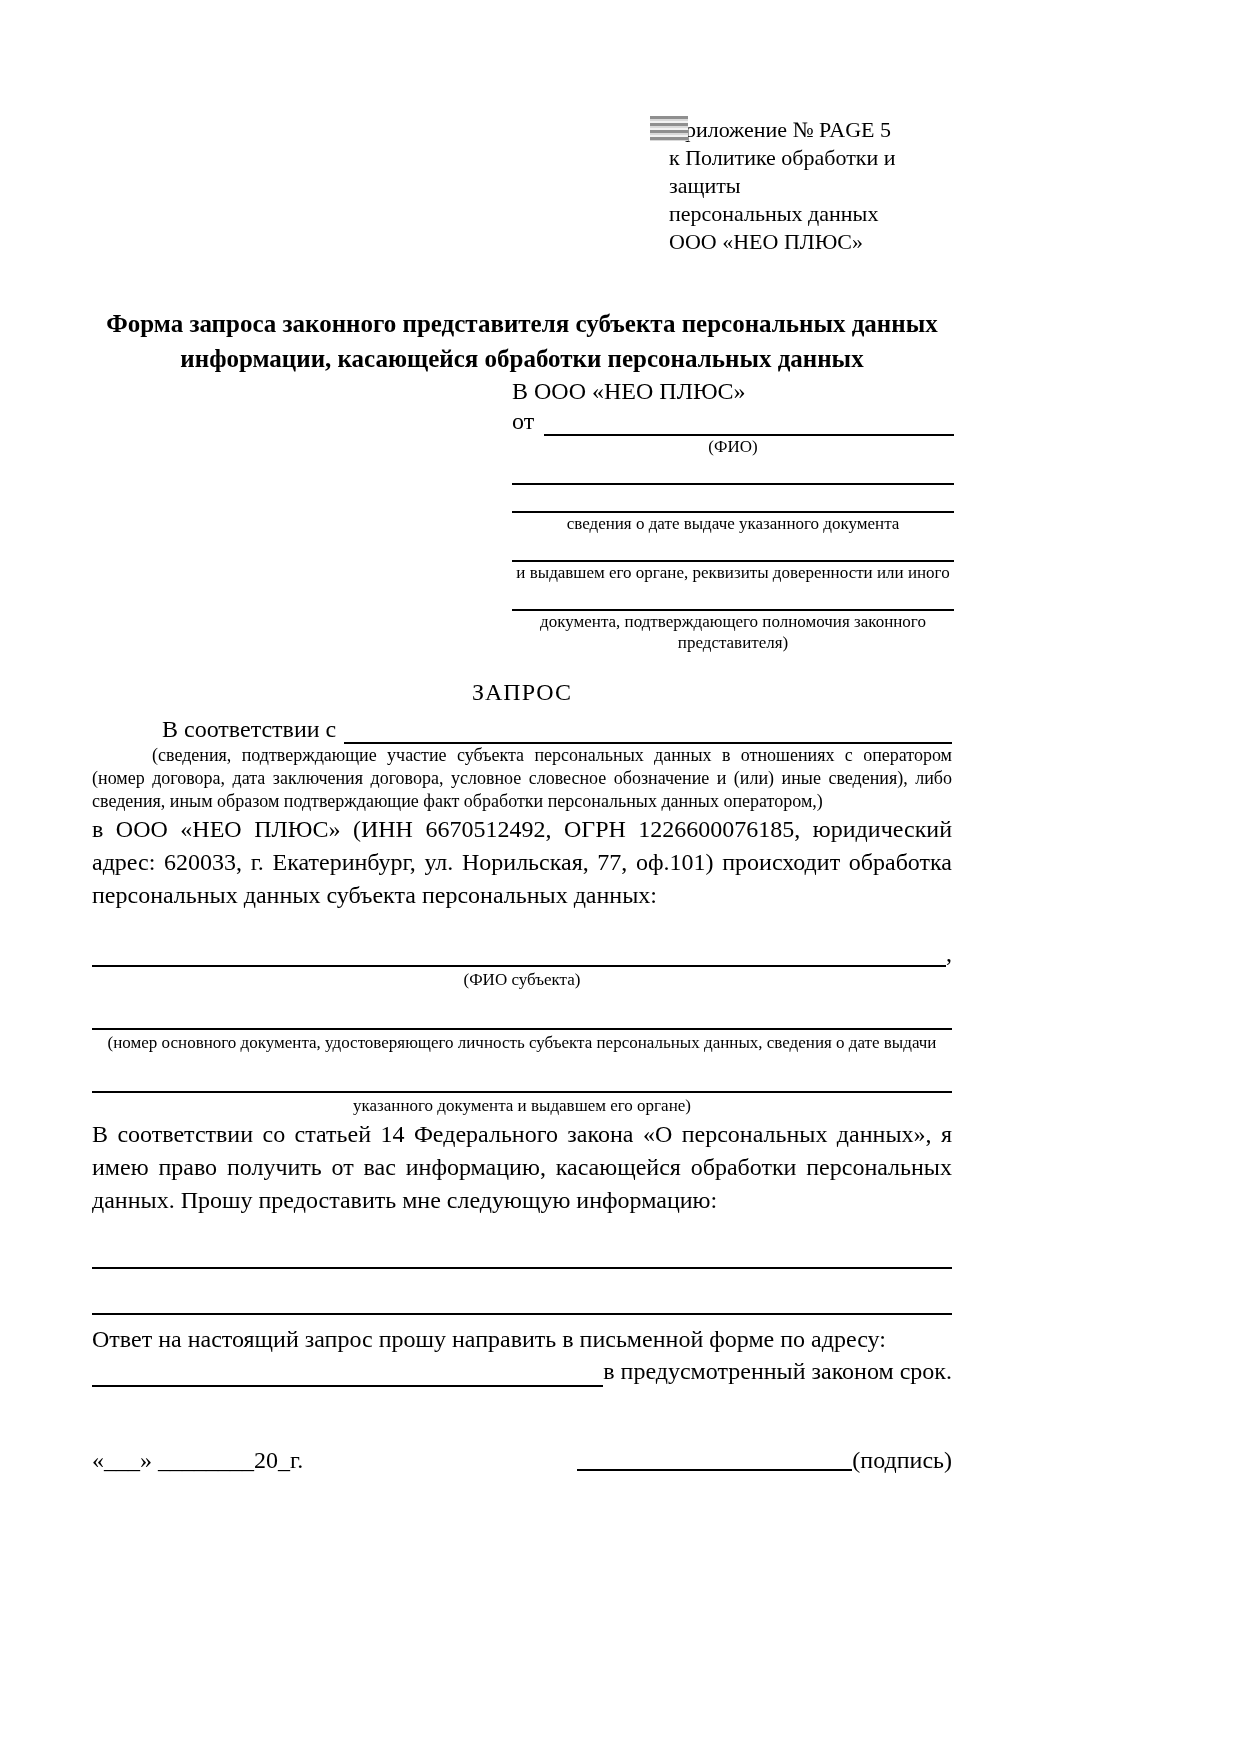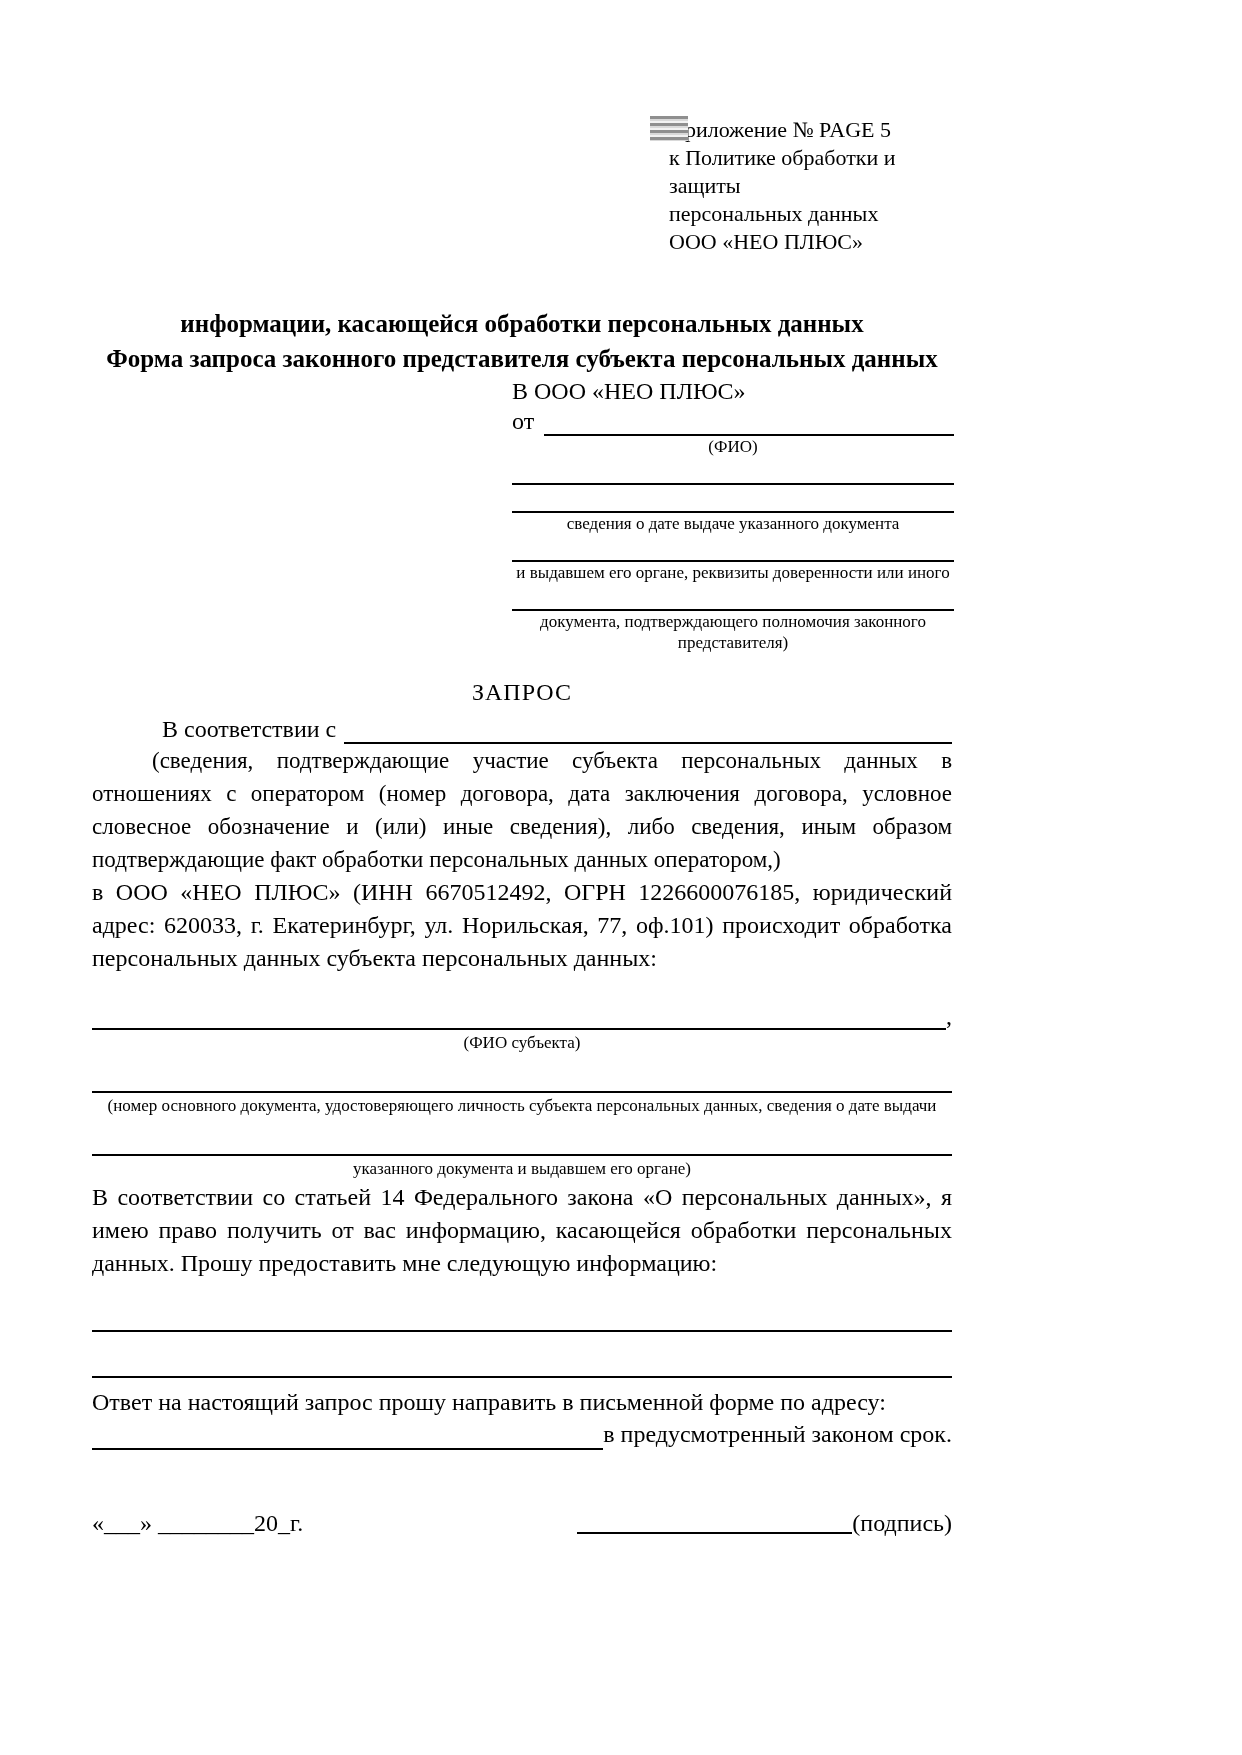--- a/index.html
+++ b/index.html
@@ -37,21 +37,21 @@
   .row { display:flex; align-items:flex-end; }
   .fill { border-bottom:2px solid #000; flex:1 1 auto; height:24px; }
   .caption { font-size:17px; line-height:21px; text-align:center; }
   .cap-group { margin-top:4px; }
   .cap-group .blank { border-bottom:2px solid #000; height:24px; }
   .request-heading { margin-top:26px; text-align:center; font-size:24px; letter-spacing:1px; }
   .accordance-row { display:flex; align-items:flex-end; margin-top:8px; font-size:24px; line-height:30px; }
   .accordance-row .label { margin-left:70px; white-space:nowrap; }
   .accordance-row .fill { margin-left:8px; }
   .fine-print {
-    font-size:23px; line-height:33px;
+    font-size:18px; line-height:23px;
     text-align:justify; text-align-last:left;
     text-indent:60px;
   }
   .para {
     font-size:24px; line-height:33px;
     text-align:justify; text-align-last:left;
   }
   .comma-row { display:flex; align-items:flex-end; margin-top:28px; font-size:24px; }
   .wide-blank { border-bottom:2px solid #000; height:24px; }
   .caption-wide { font-size:17px; line-height:21px; text-align:center; margin-top:2px; }
@@ -80,22 +80,22 @@
   <div class="doc-icon"></div>
 
   <div class="header-block">
     <div>Приложение №  PAGE 5</div>
     <div>к Политике обработки и защиты</div>
     <div>персональных данных</div>
     <div>ООО «НЕО ПЛЮС»</div>
   </div>
 
   <div class="title">
+    <div>Форма запроса законного представителя субъекта персональных данных</div>
     <div>информации, касающейся обработки персональных данных</div>
-    <div>Форма запроса законного представителя субъекта персональных данных</div>
   </div>
 
   <div class="addressee">
     <div>В ООО «НЕО ПЛЮС»</div>
     <div class="row">
       <span>от</span>
       <span class="fill" style="margin-left:10px;"></span>
     </div>
     <div class="caption">(ФИО)</div>
 

